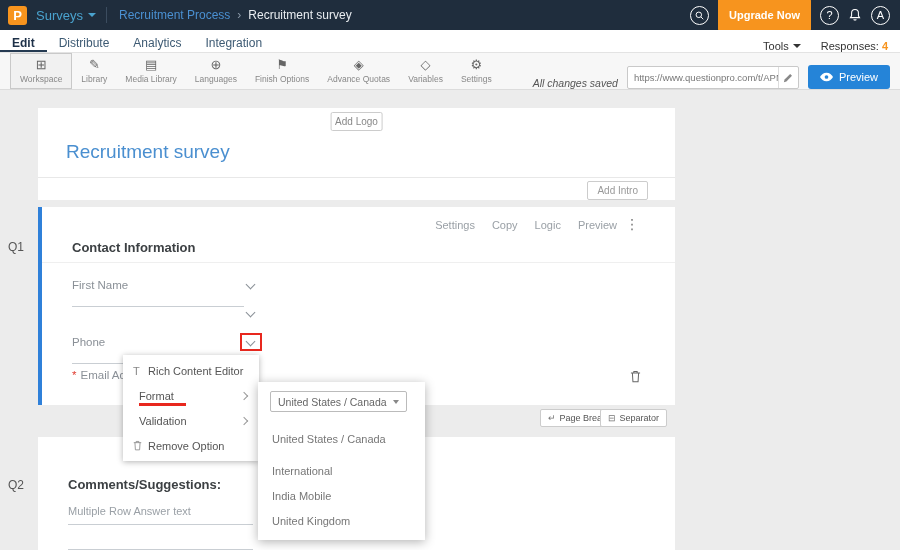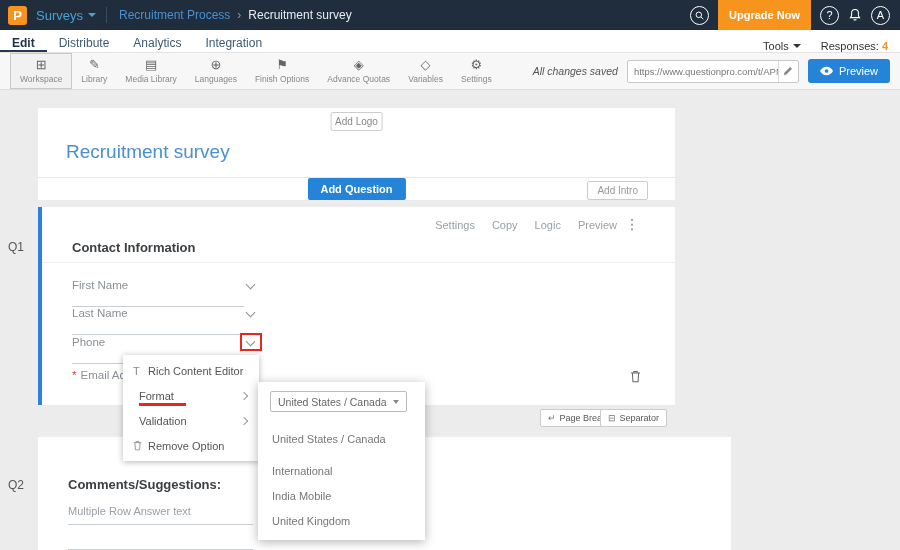--- a/index.html
+++ b/index.html
@@ -37,21 +37,21 @@
   .resp-count { color:#f7941e; font-weight:bold; margin-left:3px; }
 
   
   .toolbar { position:absolute; top:53px; left:0; width:900px; height:37px; background:#f7f7f7;
              border-bottom:1px solid #dcdcdc; display:flex; align-items:stretch; padding-left:10px; }
   .tb-item { display:flex; flex-direction:column; align-items:center; justify-content:center;
              padding:0 9px; cursor:pointer; }
   .tb-item.active { border:1px solid #c9c9c9; background:#f1f1f1; }
   .tb-icon { font-size:13px; line-height:1; color:#666; margin-bottom:3px; }
   .tb-label { font-size:8.5px; color:#888; white-space:nowrap; }
-  .tbar-right { margin-left:auto; display:flex; align-items:center; gap:9px; padding-right:10px; }
+  .tbar-right { margin-left:auto; display:flex; align-items:flex-end; gap:9px; padding-right:10px; }
   .saved { font-style:italic; font-size:10.5px; color:#555; }
   .url-box { width:172px; height:23px; background:#fff; border:1px solid #c9c9c9; border-radius:2px;
              display:flex; align-items:center; font-size:9.5px; color:#777; overflow:hidden; cursor:text; }
   .url-text { flex:1; padding:0 6px; white-space:nowrap; overflow:hidden; }
   .url-pencil { width:20px; height:100%; border-left:1px solid #ddd; display:flex; align-items:center; justify-content:center; cursor:pointer; }
   .preview-btn { background:#2584d8; color:#fff; border:none; border-radius:3px; height:24px;
                  display:flex; align-items:center; gap:6px; font-size:11px; padding:0 12px; cursor:pointer; font-family:inherit; }
 
   
   .card-top { position:absolute; left:38px; top:108px; width:637px; height:92px; background:#fff; }
@@ -84,21 +84,21 @@
   .req { color:#e03c31; margin-right:4px; }
   .q1-trash { position:absolute; right:34px; top:162px; cursor:pointer; }
   .anno-box { position:absolute; left:198px; top:126px; width:22px; height:18px; border:2px solid #e8281e; }
 
   .mini-btn { position:absolute; background:#fff; border:1px solid #ccc; border-radius:2px; font-size:9px;
               color:#555; padding:3px 7px; display:flex; align-items:center; gap:4px; cursor:pointer; font-family:inherit; }
   .pb-btn { left:540px; top:409px; }
   .sep-btn { left:600px; top:409px; }
   .mini-ic { font-size:9px; color:#777; }
 
-  .q2-card { position:absolute; left:38px; top:437px; width:693px; height:113px; background:#fff; }
+  .q2-card { position:absolute; left:38px; top:437px; width:637px; height:113px; background:#fff; }
   .q2-heading { position:absolute; left:30px; top:40px; font-size:13px; font-weight:bold; color:#3c4043; }
   .q2-row { position:absolute; left:30px; top:68px; width:185px; font-size:11px; color:#9aa0a6;
             border-bottom:1px solid #c9ced3; padding-bottom:7px; }
   .q2-row2 { position:absolute; left:30px; top:101px; width:185px; border-bottom:1px solid #c9ced3; height:12px; }
 
   
   .ctx-menu { position:absolute; left:123px; top:355px; width:136px; background:#fff; z-index:10;
               box-shadow:0 1px 6px rgba(0,0,0,.3); padding:3px 0; }
   .ctx-item { position:relative; height:25px; display:flex; align-items:center; font-size:11px; color:#555;
               padding:0 10px; cursor:pointer; }
@@ -223,41 +223,39 @@
         </span>
         <span>Preview</span>
       </button>
     </div>
   </div>
 
   <section class="card-top">
     <button class="add-logo-btn">Add Logo</button>
     <h1 class="survey-title" style="font-weight:normal;">Recruitment survey</h1>
     <div class="card-top-divider"></div>
-    <button class="add-question-btn">Add Question</button>
     <button class="add-intro-btn">Add Intro</button>
   </section>
 
   <div class="q-label q1-label">Q1</div>
   <div class="q-label q2-label">Q2</div>
 
   <section class="q1-card">
     <div class="q1-actions">
       <span>Settings</span>
       <span>Copy</span>
       <span>Logic</span>
       <span>Preview</span>
     </div>
     <span class="dots-menu">⋮</span>
     <h2 class="q1-heading">Contact Information</h2>
     <div class="q1-divider"></div>
 
     <div class="f-row f-row-1">First Name</div>
     <span class="chev chev-1"></span>
-    <div class="f-row f-row-2">Last Name</div>
     <span class="chev chev-2"></span>
     <div class="f-row f-row-3">Phone</div>
     <span class="chev chev-3"></span>
     <div class="anno-box"></div>
 
     <div class="email-row">
       <span class="req">*</span><span>Email Address</span>
     </div>
 
     <span class="q1-trash">

